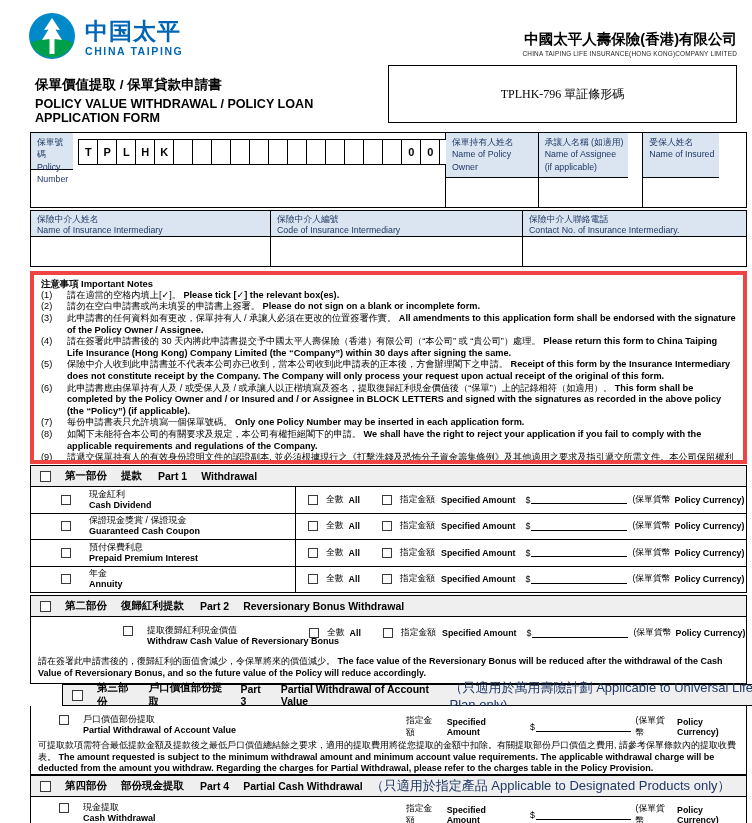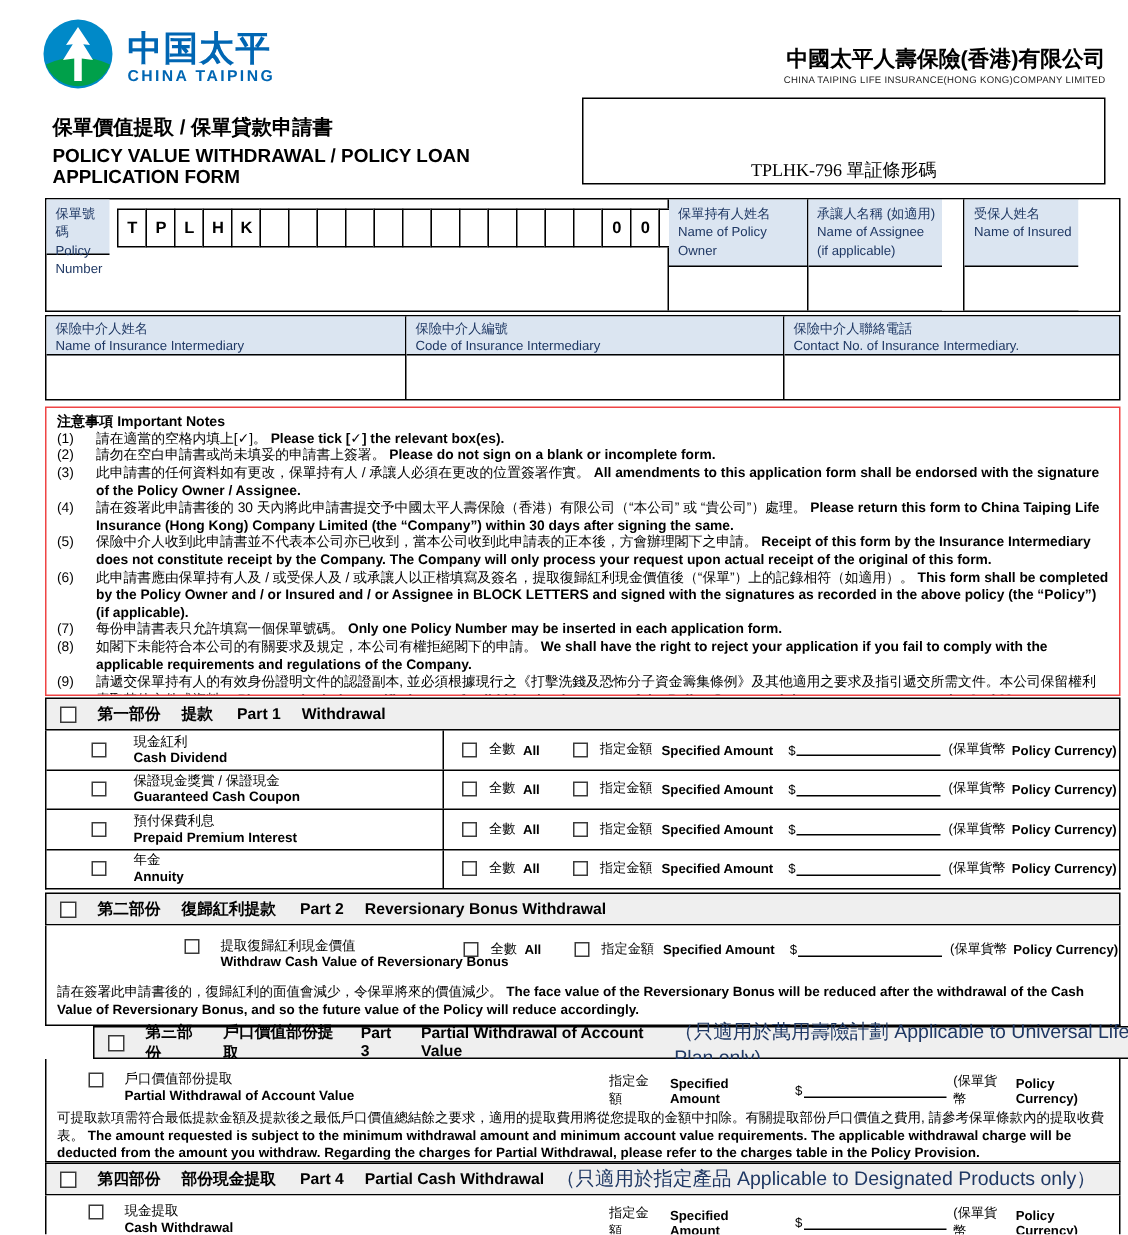--- a/index.html
+++ b/index.html
@@ -14,21 +14,21 @@
   .logo-en { font-size:10.5px; font-weight:bold; color:#0066b3; letter-spacing:1.6px; margin-top:1px; }
   .company { right:15px; top:30px; text-align:right; }
   .company-cn { font-size:14.5px; font-weight:bold; }
   .company-en { font-size:6.4px; color:#222; margin-top:1px; letter-spacing:.2px; }
 
   
   .title { left:35px; top:76px; }
   .title-cn { font-size:13.5px; font-weight:bold; margin-bottom:3px; }
   .title-en { font-size:12.6px; font-weight:bold; line-height:1.12; }
   .barcode { left:388px; top:65px; width:349px; height:58px; border:1px solid #000;
-             display:flex; align-items:flex-end; justify-content:center;
+             display:flex; align-items:center; justify-content:center;
              font-family:"Liberation Serif","DejaVu Serif",serif; font-size:12px; }
 
   
   .hdrbg { background:#dbe5f1; }
   .hdr-txt { font-size:8.8px; color:#1f3864; line-height:1.4; padding:3px 5px 2px 6px; }
   .chk { width:10px; height:10px; border:1.3px solid #3a3a3a; background:#fff; flex:none; display:inline-block; }
 
   
   .policy-table { left:30px; top:132px; width:717px; height:76px; border:1px solid #000; display:flex; }
   .pcol { border-right:1px solid #000; display:flex; }
@@ -45,21 +45,21 @@
   
   .int-table { left:30px; top:210px; width:717px; height:57px; border:1px solid #000; display:flex; }
   .icol { border-right:1px solid #000; display:flex; flex-direction:column; }
   .icol:last-child { border-right:none; }
   .icol1 { width:240px; } .icol2 { width:252px; } .icol3 { width:223px; }
   .icol .ih { height:26px; border-bottom:1px solid #000; }
   .icol .ih .hdr-txt { line-height:1.25; }
   .icol .iv { flex:1; }
 
   
-  .notes { left:30px; top:271px; width:717px; height:193px; border:1px solid #ef4444;
+  .notes { left:30px; top:271px; width:717px; height:193px; border:4px solid #ef4444;
            padding:3px 7px 2px 7px; font-size:9.2px; line-height:1.26; overflow:hidden; }
   .note-h { font-weight:bold; font-size:9.4px; }
   .note-item { display:flex; }
   .note-num { width:26px; flex:none; }
   .note-text { flex:1; }
   .note-text .nen { font-weight:bold; }
 
   
   .bar { left:30px; width:717px; height:22px; border:1px solid #000; background:#efefef;
          display:flex; align-items:center; padding-left:9px; font-size:10.5px; font-weight:bold; }

